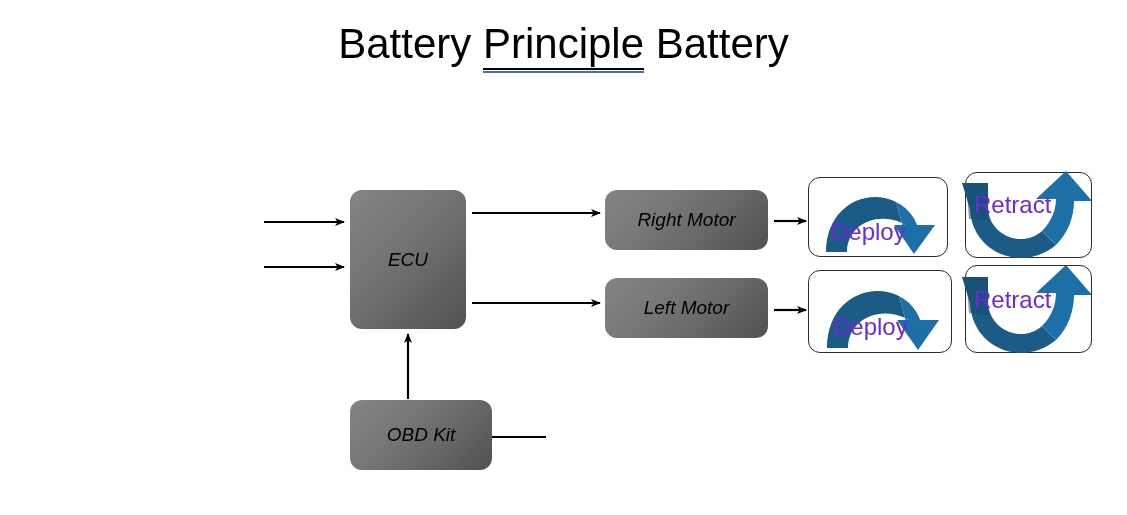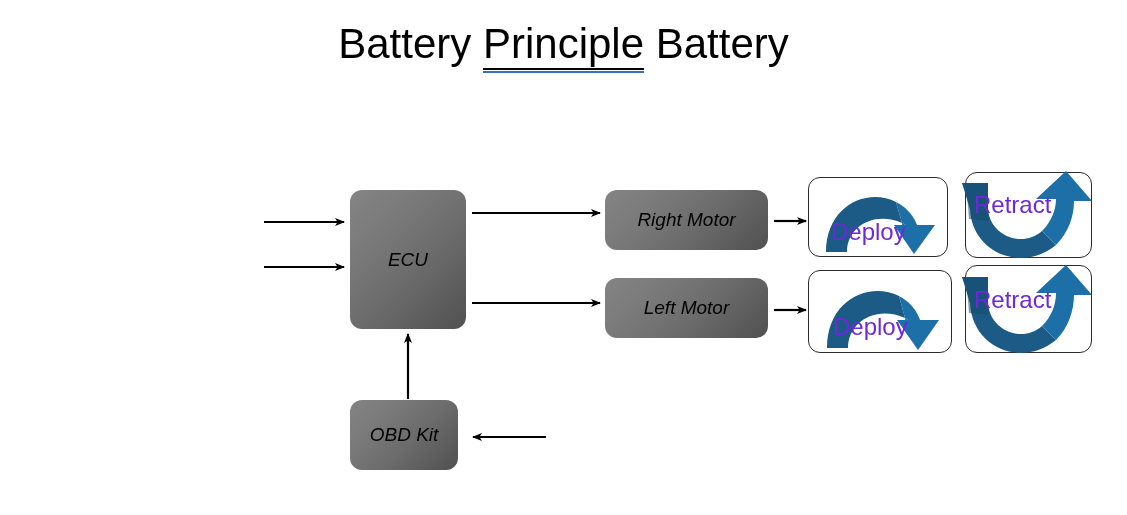--- a/index.html
+++ b/index.html
@@ -67,21 +67,21 @@
     text-align: center;
     line-height: 1.15;
     padding: 0 6px;
     font-style: italic;
   }
 
   #box-battery { left: 115px; top: 190px; width: 143px; height: 102px; }
   #box-ecu     { left: 350px; top: 190px; width: 116px; height: 139px; }
   #box-right-motor { left: 605px; top: 190px; width: 163px; height: 60px; }
   #box-left-motor  { left: 605px; top: 278px; width: 163px; height: 60px; }
-  #box-obd     { left: 350px; top: 400px; width: 108px; height: 70px; }
+  #box-obd     { left: 350px; top: 400px; width: 142px; height: 70px; }
   #box-door    { left: 548px; top: 397px; width: 324px; height: 75px; }
 
   
   .wcard {
     position: absolute;
     border: 1.6px solid #2b2b2b;
     border-radius: 12px;
     background: #ffffff;
     box-sizing: border-box;
     overflow: visible;

